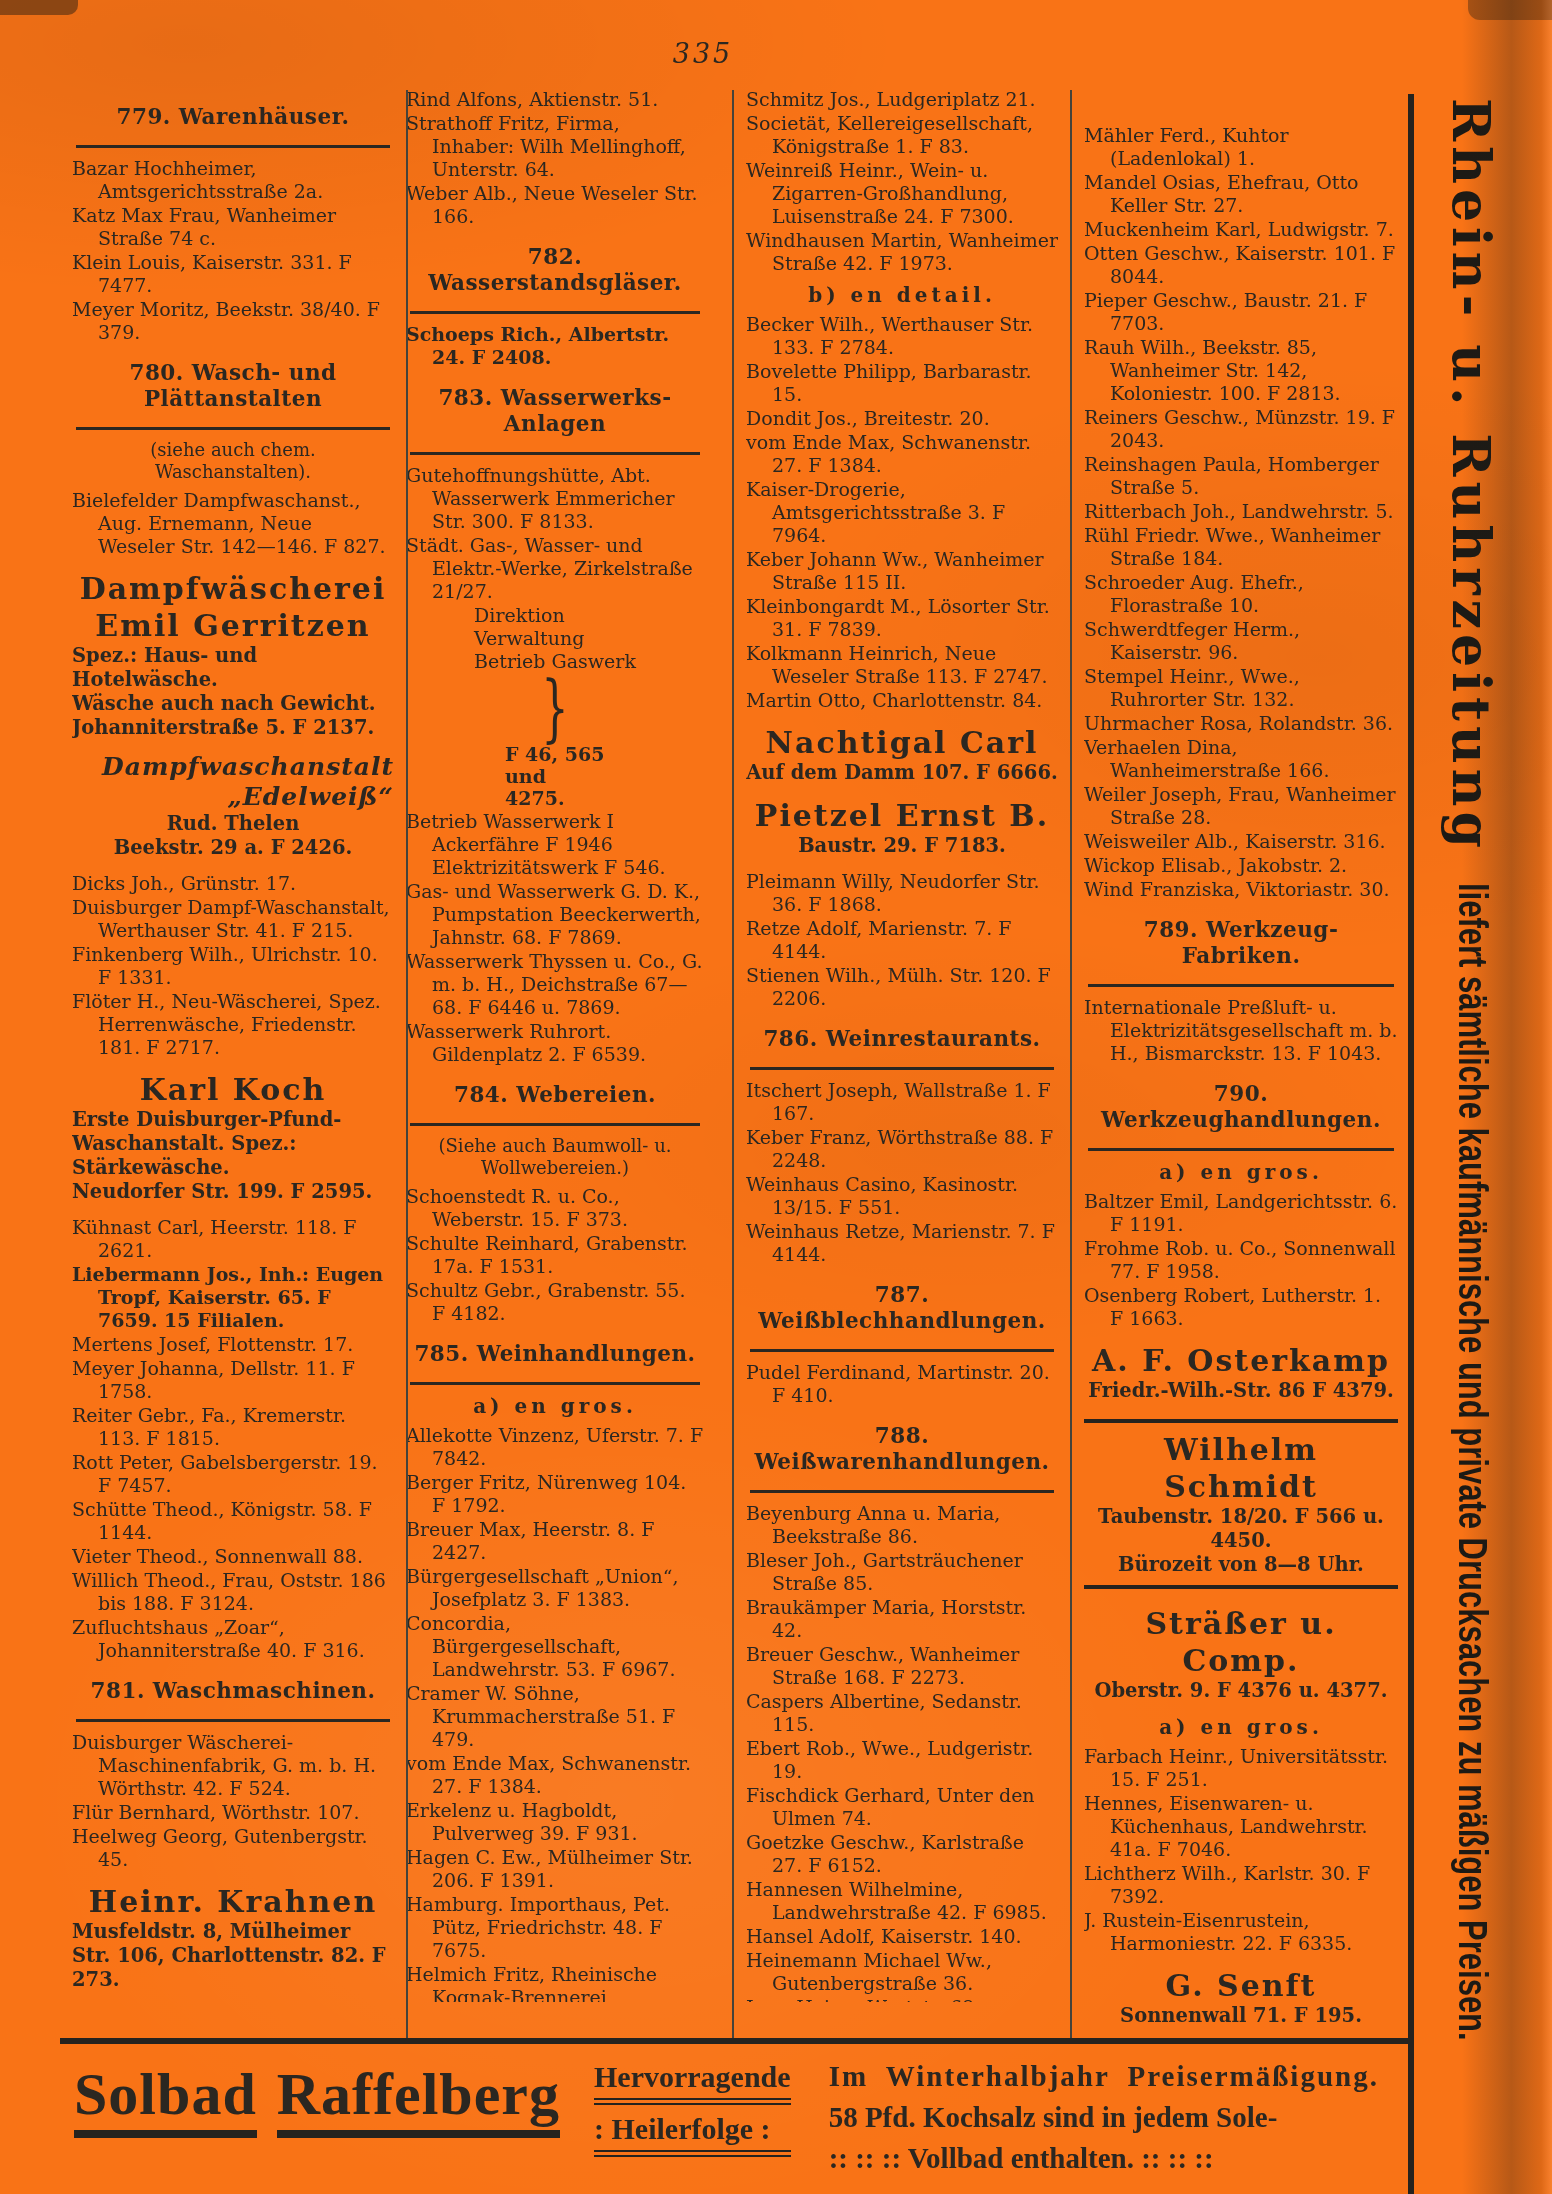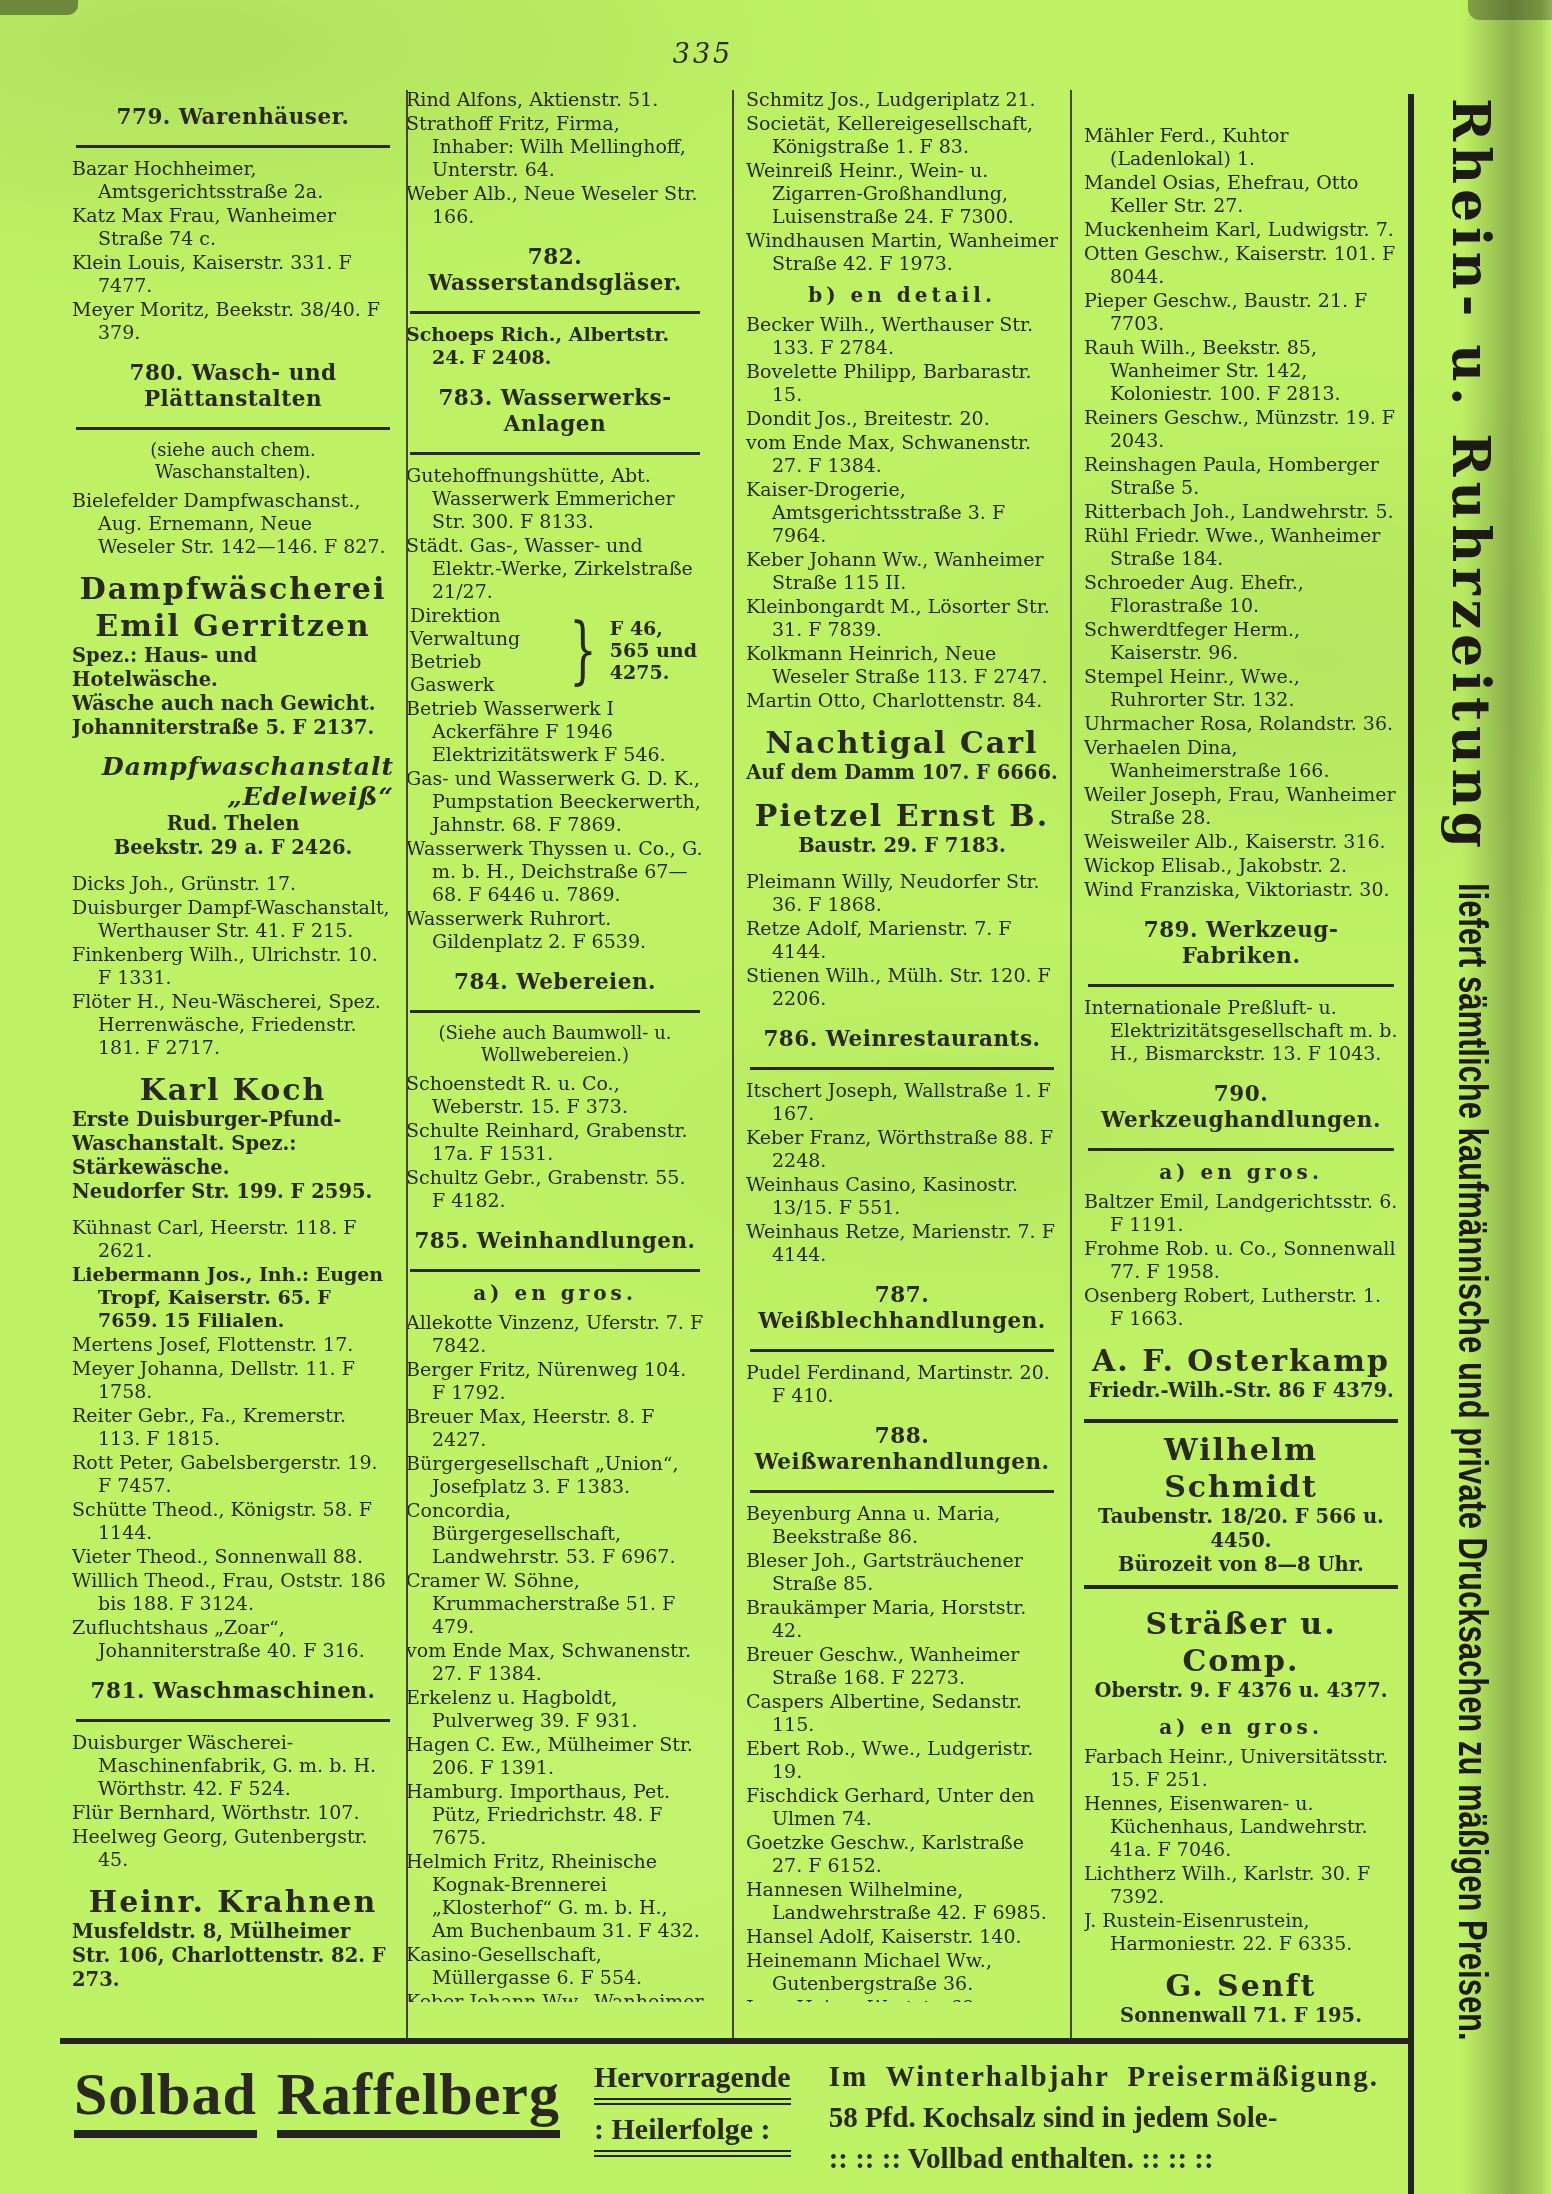--- a/index.html
+++ b/index.html
@@ -1,16 +1,16 @@
 <!DOCTYPE html>
 <html><head>
 <meta charset="utf-8">
 <style>
   html,body{margin:0;padding:0;background:#777;}
-  .page{position:relative;width:1552px;height:2194px;background:#bef264;overflow:hidden;
+  .page{position:relative;width:1552px;height:2194px;background:#f97316;overflow:hidden;
         font-family:"DejaVu Serif",serif;color:#2b2721;}
   .page::before{content:'';position:absolute;inset:0;pointer-events:none;
     background:
       radial-gradient(1200px 420px at 12% 2%, rgba(0,0,0,0.07), transparent 60%),
       radial-gradient(900px 500px at 85% 30%, rgba(0,0,0,0.05), transparent 60%),
       radial-gradient(1000px 700px at 40% 82%, rgba(255,255,255,0.06), transparent 60%),
       radial-gradient(800px 360px at 62% 52%, rgba(0,0,0,0.04), transparent 60%);}
   .edge-shadow{position:absolute;top:0;left:1462px;width:90px;height:100%;pointer-events:none;
     background:linear-gradient(to right, rgba(30,28,24,0) 0%, rgba(30,28,24,0.30) 55%, rgba(30,28,24,0.12) 88%, rgba(255,255,255,0.10) 100%);}
   .smudge-tl{position:absolute;left:0;top:0;width:78px;height:15px;background:rgba(25,22,18,0.45);border-radius:0 0 10px 0;}
@@ -36,21 +36,21 @@
   .subheading{font-weight:bold;font-size:20px;text-align:center;letter-spacing:4px;margin:8px 0 6px 0;}
   .note{font-size:18px;line-height:22px;text-align:center;margin:4px 0 6px 0;}
 
   .ad{margin:12px 0;}
   .ad.boxed{border-top:4px solid #26231e;border-bottom:4px solid #26231e;padding:8px 0;margin:16px 0;}
   .ad-xl{font-size:30px;line-height:37px;font-weight:bold;text-align:center;letter-spacing:2px;}
   .ad-lg{font-size:25px;line-height:30px;font-weight:bold;text-align:right;letter-spacing:1px;font-style:italic;}
   .ad-md{font-size:19.5px;line-height:24px;font-weight:bold;text-align:center;}
   .ad-md.left{text-align:left;}
 
-  .brace-row{display:flex;align-items:center;margin:1px 4px;}
+  .brace-row{display:flex;align-items:center;margin:1px 12px;flex-direction:column;}
   .brace-items div{font-size:19px;line-height:23px;}
   .brace-mark{font-size:72px;line-height:70px;font-weight:200;margin:0 4px;transform:scaleX(0.6);}
   .brace-value{font-size:19px;line-height:22px;font-weight:bold;width:100px;}
 
   .banner{position:absolute;left:1516px;top:98px;width:2086px;height:88px;
           transform:rotate(90deg);transform-origin:0 0;white-space:nowrap;
           display:flex;align-items:center;gap:30px;color:#1d1a15;}
   .banner-f{font-weight:bold;font-size:52px;letter-spacing:5px;font-family:"DejaVu Serif",serif;}
   .banner-s{font-family:"Liberation Sans",sans-serif;font-weight:bold;font-size:31px;
             transform:scaleY(1.3);transform-origin:center;}

